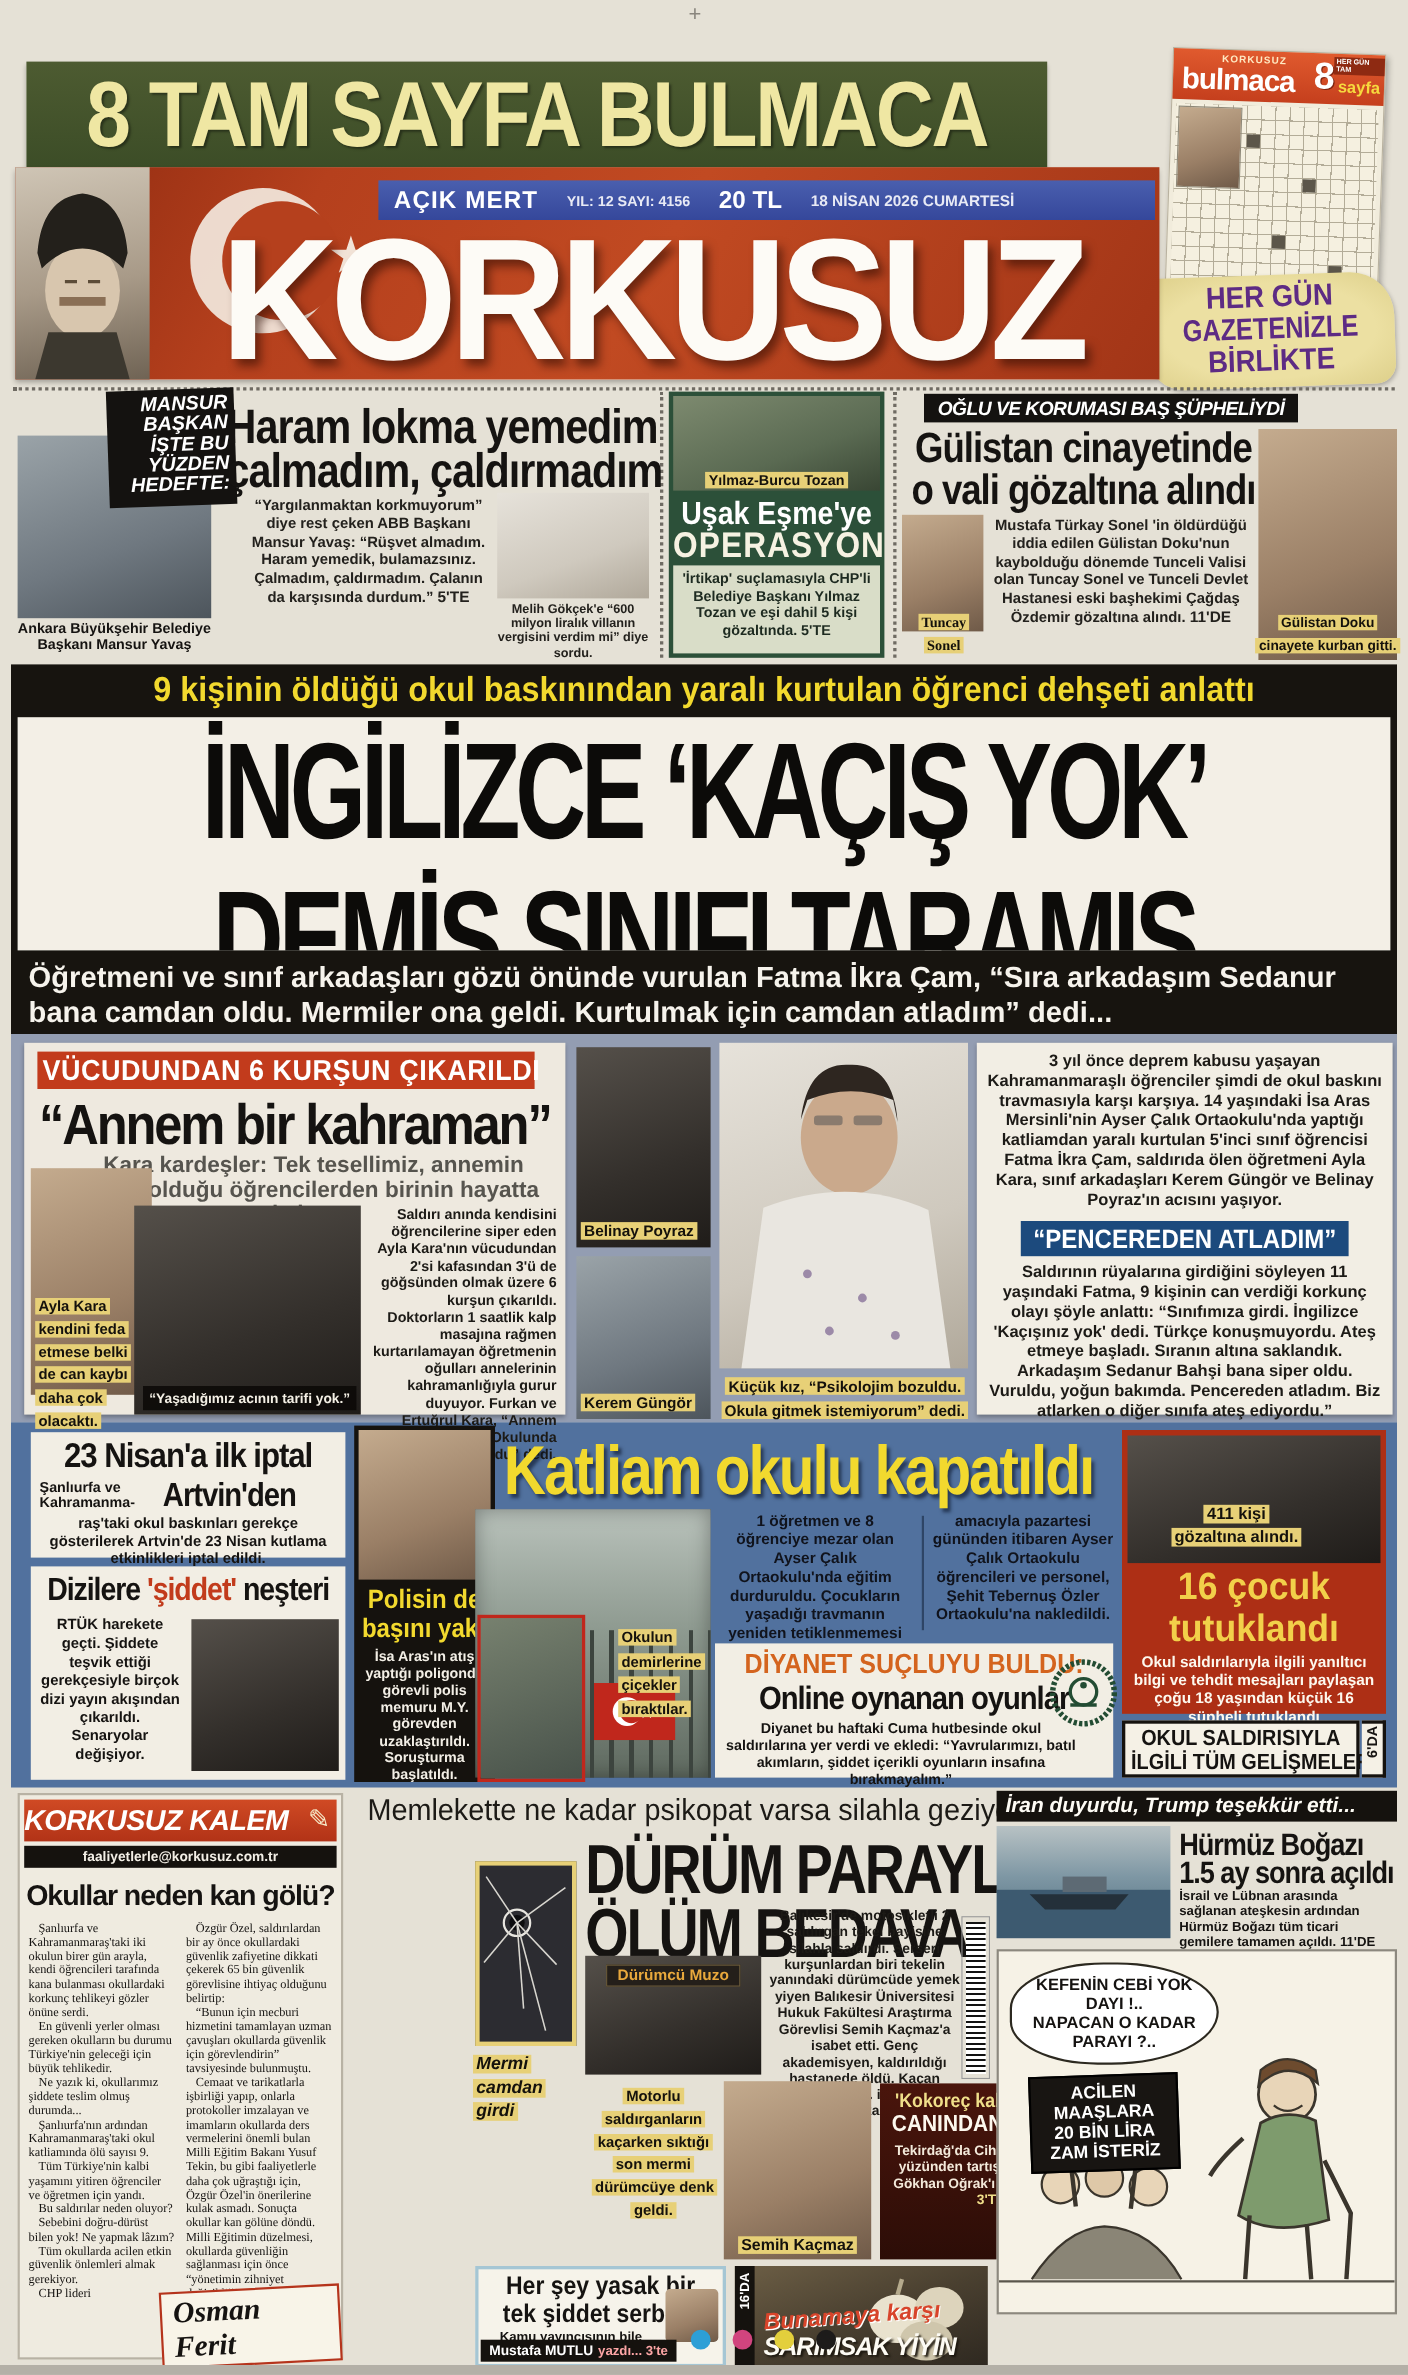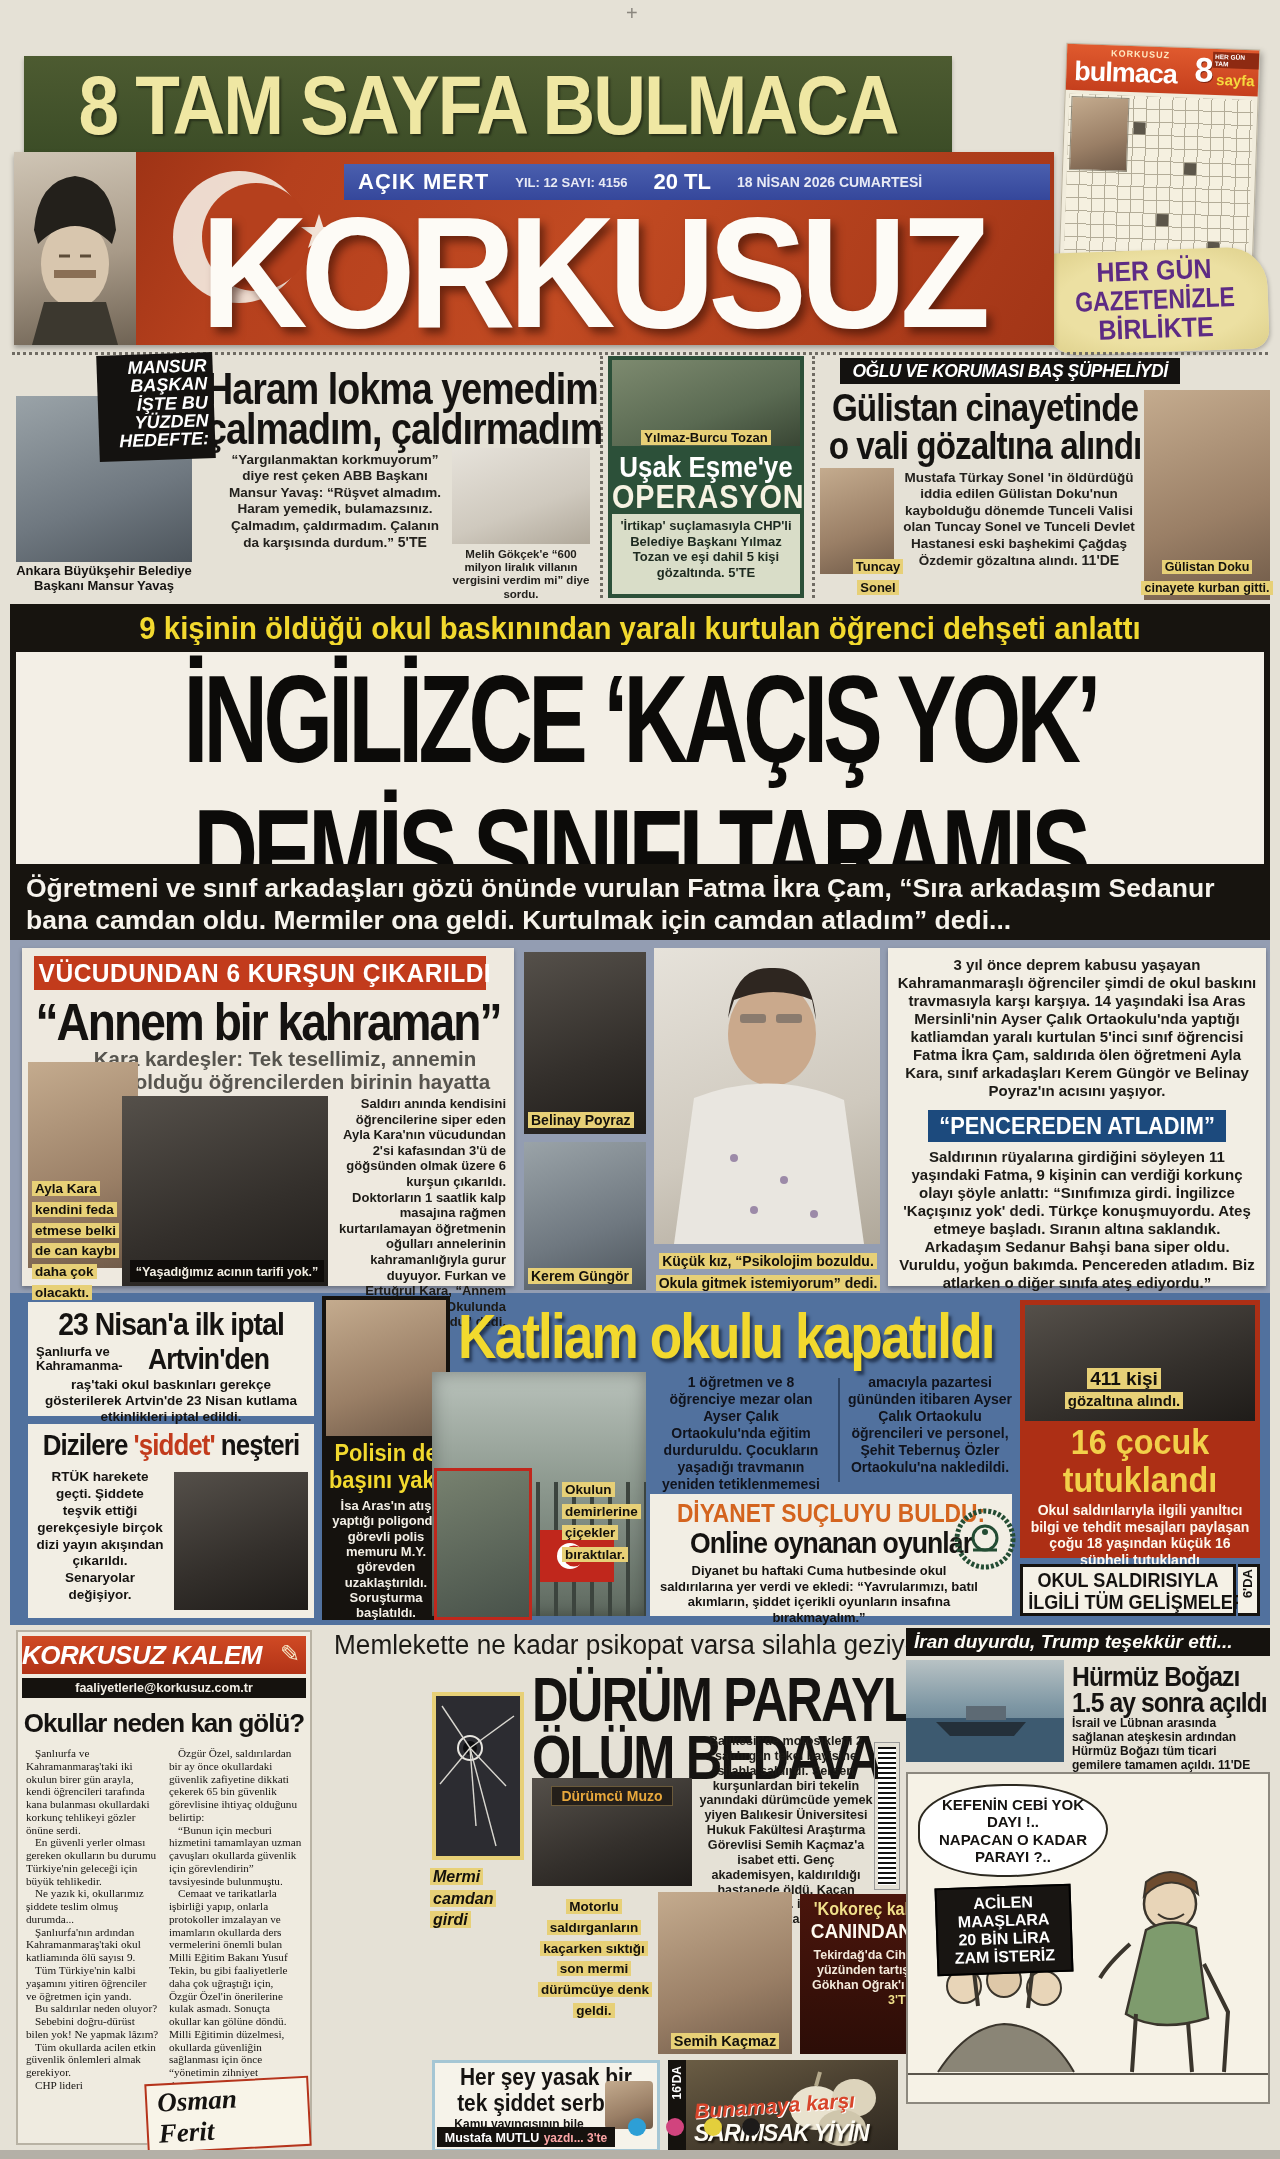--- a/index.html
+++ b/index.html
@@ -120,21 +120,21 @@
       <span>5'TE</span>
     </div>
   </div>
 
   <div class="abs ctr" style="left:840px;top:358px;width:340px;height:26px;background:#141210;">
     <span class="b i" style="color:#fff;font-size:17.5px;line-height:26px;letter-spacing:-0.5px;">OĞLU VE KORUMASI BAŞ ŞÜPHELİYDİ</span>
   </div>
   <div class="abs b ctr nowrap" style="left:820px;top:388px;width:330px;font-size:35px;letter-spacing:-1px;transform:scale(.95,1.1);">Gülistan cinayetinde</div>
   <div class="abs b ctr nowrap" style="left:820px;top:426px;width:330px;font-size:35px;letter-spacing:-1px;transform:scale(.95,1.1);">o vali gözaltına alındı</div>
   <div class="abs ph-warm" style="left:820px;top:468px;width:74px;height:106px;"></div>
-  <div class="abs ctr" style="left:838px;top:556px;width:80px;line-height:1.3;">
+  <div class="abs ctr" style="left:818px;top:556px;width:80px;line-height:1.3;font-family:Liberation Serif, serif;">
     <span class="ycap" style="font-size:13px;">Tuncay</span><br>
     <span class="ycap" style="font-size:13px;">Sonel</span>
   </div>
   <div class="abs b ctr" style="left:900px;top:470px;width:238px;font-size:13.5px;line-height:1.22;color:#23211d;">
     <span>Mustafa Türkay Sonel 'in öldürdüğü iddia edilen Gülistan Doku'nun kaybolduğu dönemde Tunceli Valisi olan Tuncay Sonel ve Tunceli Devlet Hastanesi eski başhekimi Çağdaş Özdemir gözaltına alındı.</span>
     <span style="font-size:14px;">11'DE</span>
   </div>
   <div class="abs ph-warm" style="left:1144px;top:390px;width:126px;height:210px;"></div>
   <div class="abs ctr" style="left:1140px;top:556px;width:134px;line-height:1.3;">
     <span class="ycap" style="font-size:12.5px;">Gülistan Doku cinayete kurban gitti.</span>
@@ -255,21 +255,21 @@
       <circle cx="31" cy="31" r="28" fill="none" stroke="#234c33" stroke-width="5" stroke-dasharray="3 2"></circle>
       <circle cx="31" cy="30" r="12" fill="none" stroke="#234c33" stroke-width="3"></circle>
       <path d="M19 42 L43 42" stroke="#234c33" stroke-width="3"></path>
       <circle cx="31" cy="24" r="3" fill="#234c33"></circle>
     </svg>
   </div>
 
   <div class="abs" style="left:1020px;top:1300px;width:240px;height:258px;background:#ad2f15;padding:5px;box-sizing:border-box;">
     <div class="ph-dark" style="width:230px;height:116px;position:relative;">
       <div class="abs ctr" style="left:24px;top:62px;width:150px;line-height:1.3;">
-        <span class="ycap" style="font-size:19px;">411 kişi</span><br>
+        <span class="ycap" style="font-size:15px;">411 kişi</span><br>
         <span class="ycap" style="font-size:15px;">gözaltına alındı.</span>
       </div>
     </div>
     <div class="b ctr nowrap" style="color:#f2d04a;font-size:33px;margin-top:2px;transform:scale(.98,1.05);">16 çocuk</div>
     <div class="b ctr nowrap" style="color:#f2d04a;font-size:33px;transform:scale(.98,1.05);">tutuklandı</div>
     <div class="b ctr" style="color:#fdf8ee;font-size:14px;line-height:1.18;margin-top:3px;">Okul saldırılarıyla ilgili yanıltıcı bilgi ve tehdit mesajları paylaşan çoğu 18 yaşından küçük 16 şüpheli tutuklandı</div>
   </div>
   <div class="abs" style="left:1020px;top:1564px;width:216px;height:52px;background:#f5f1e6;border:3px solid #15120e;box-sizing:border-box;text-align:center;padding-top:3px;">
     <div class="b nowrap" style="font-size:19px;transform:scale(.95,1.05);">OKUL SALDIRISIYLA</div>
     <div class="b nowrap" style="font-size:19px;transform:scale(.95,1.05);">İLGİLİ TÜM GELİŞMELER</div>

